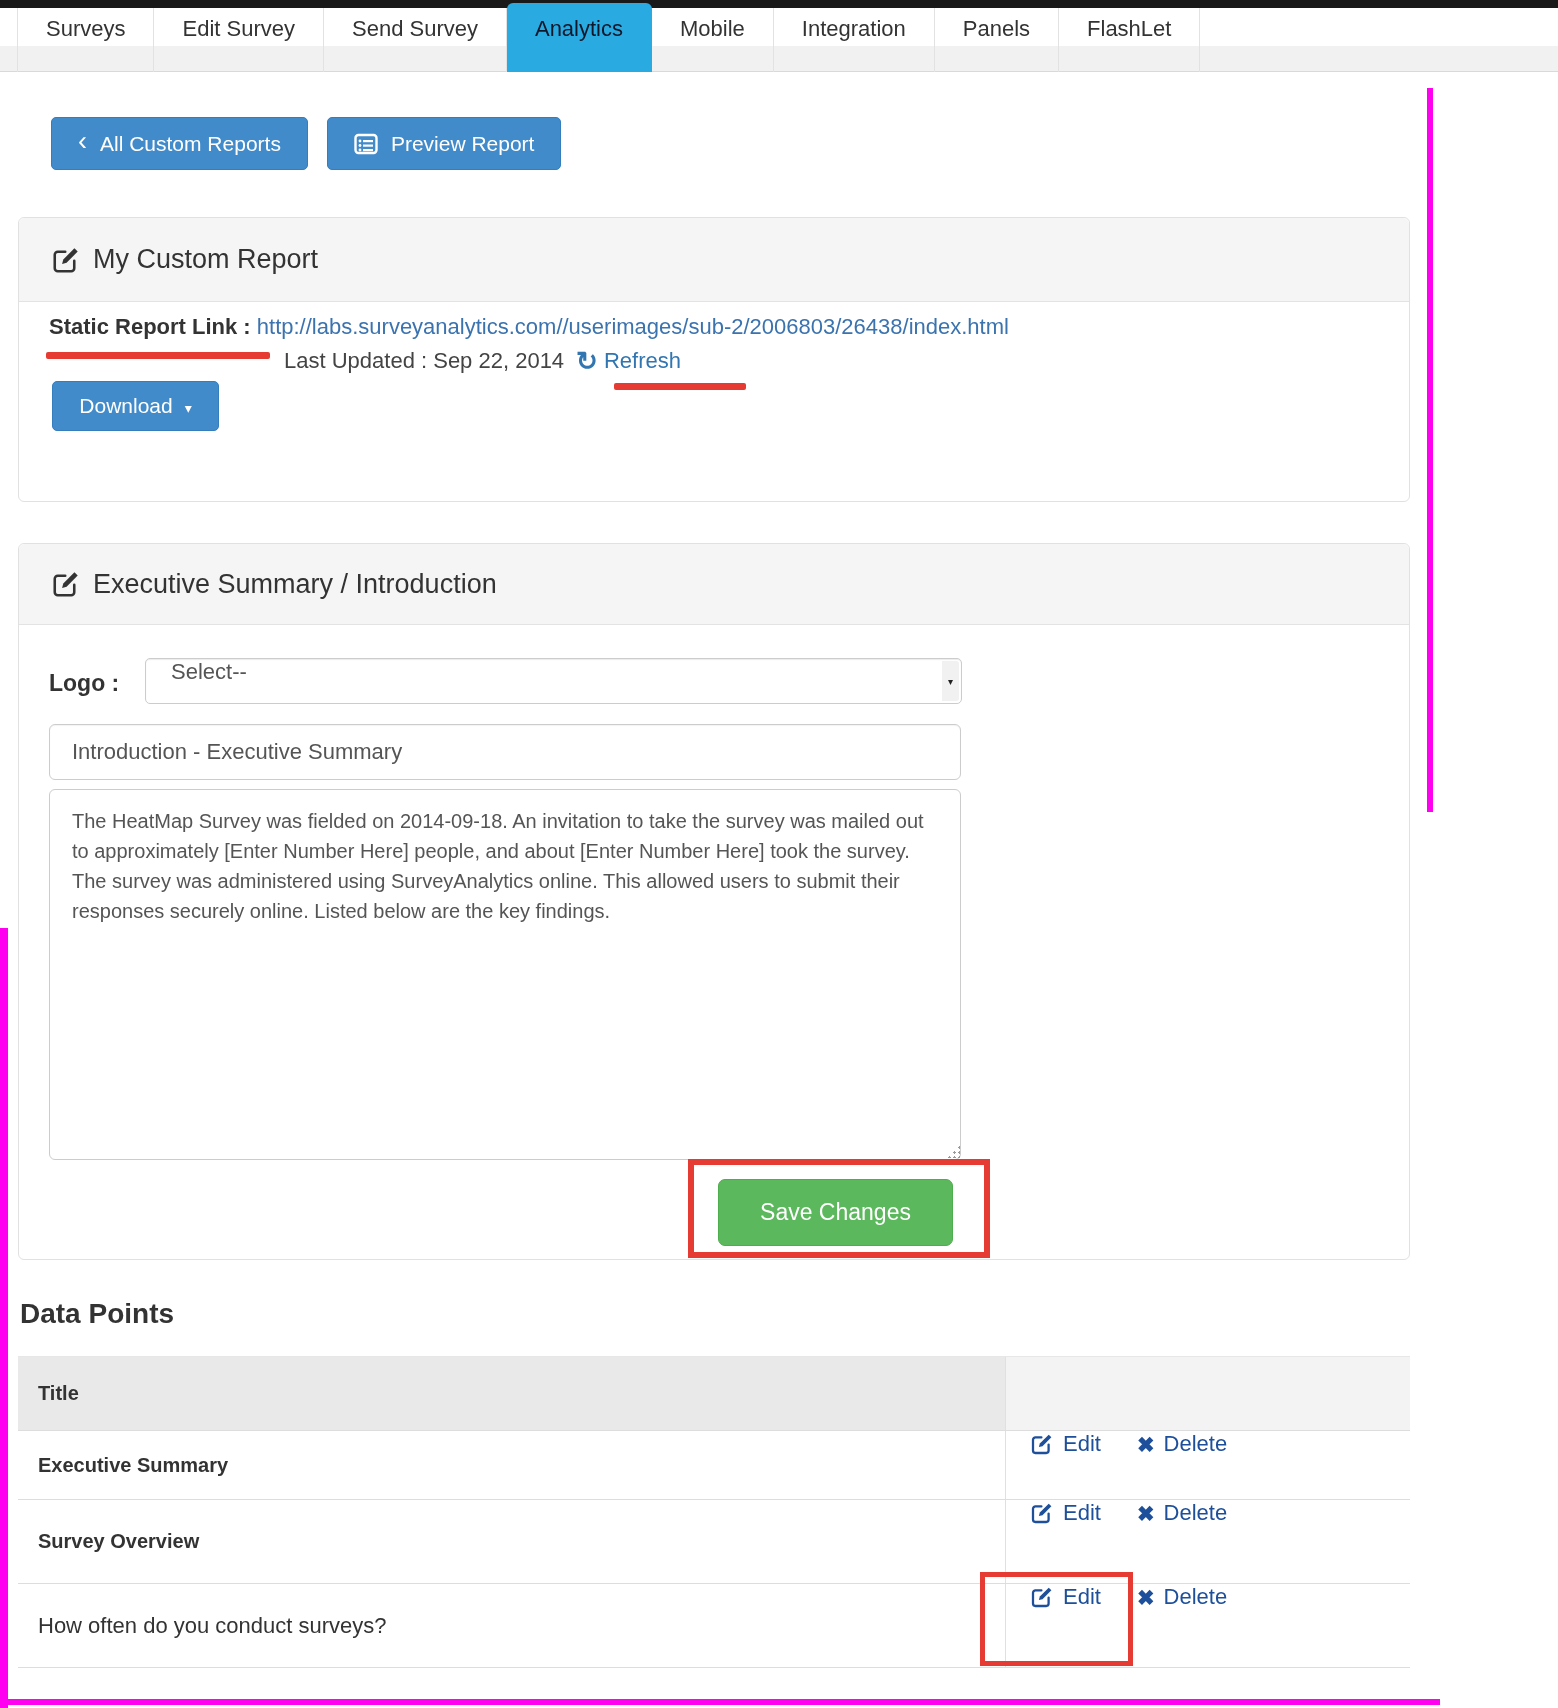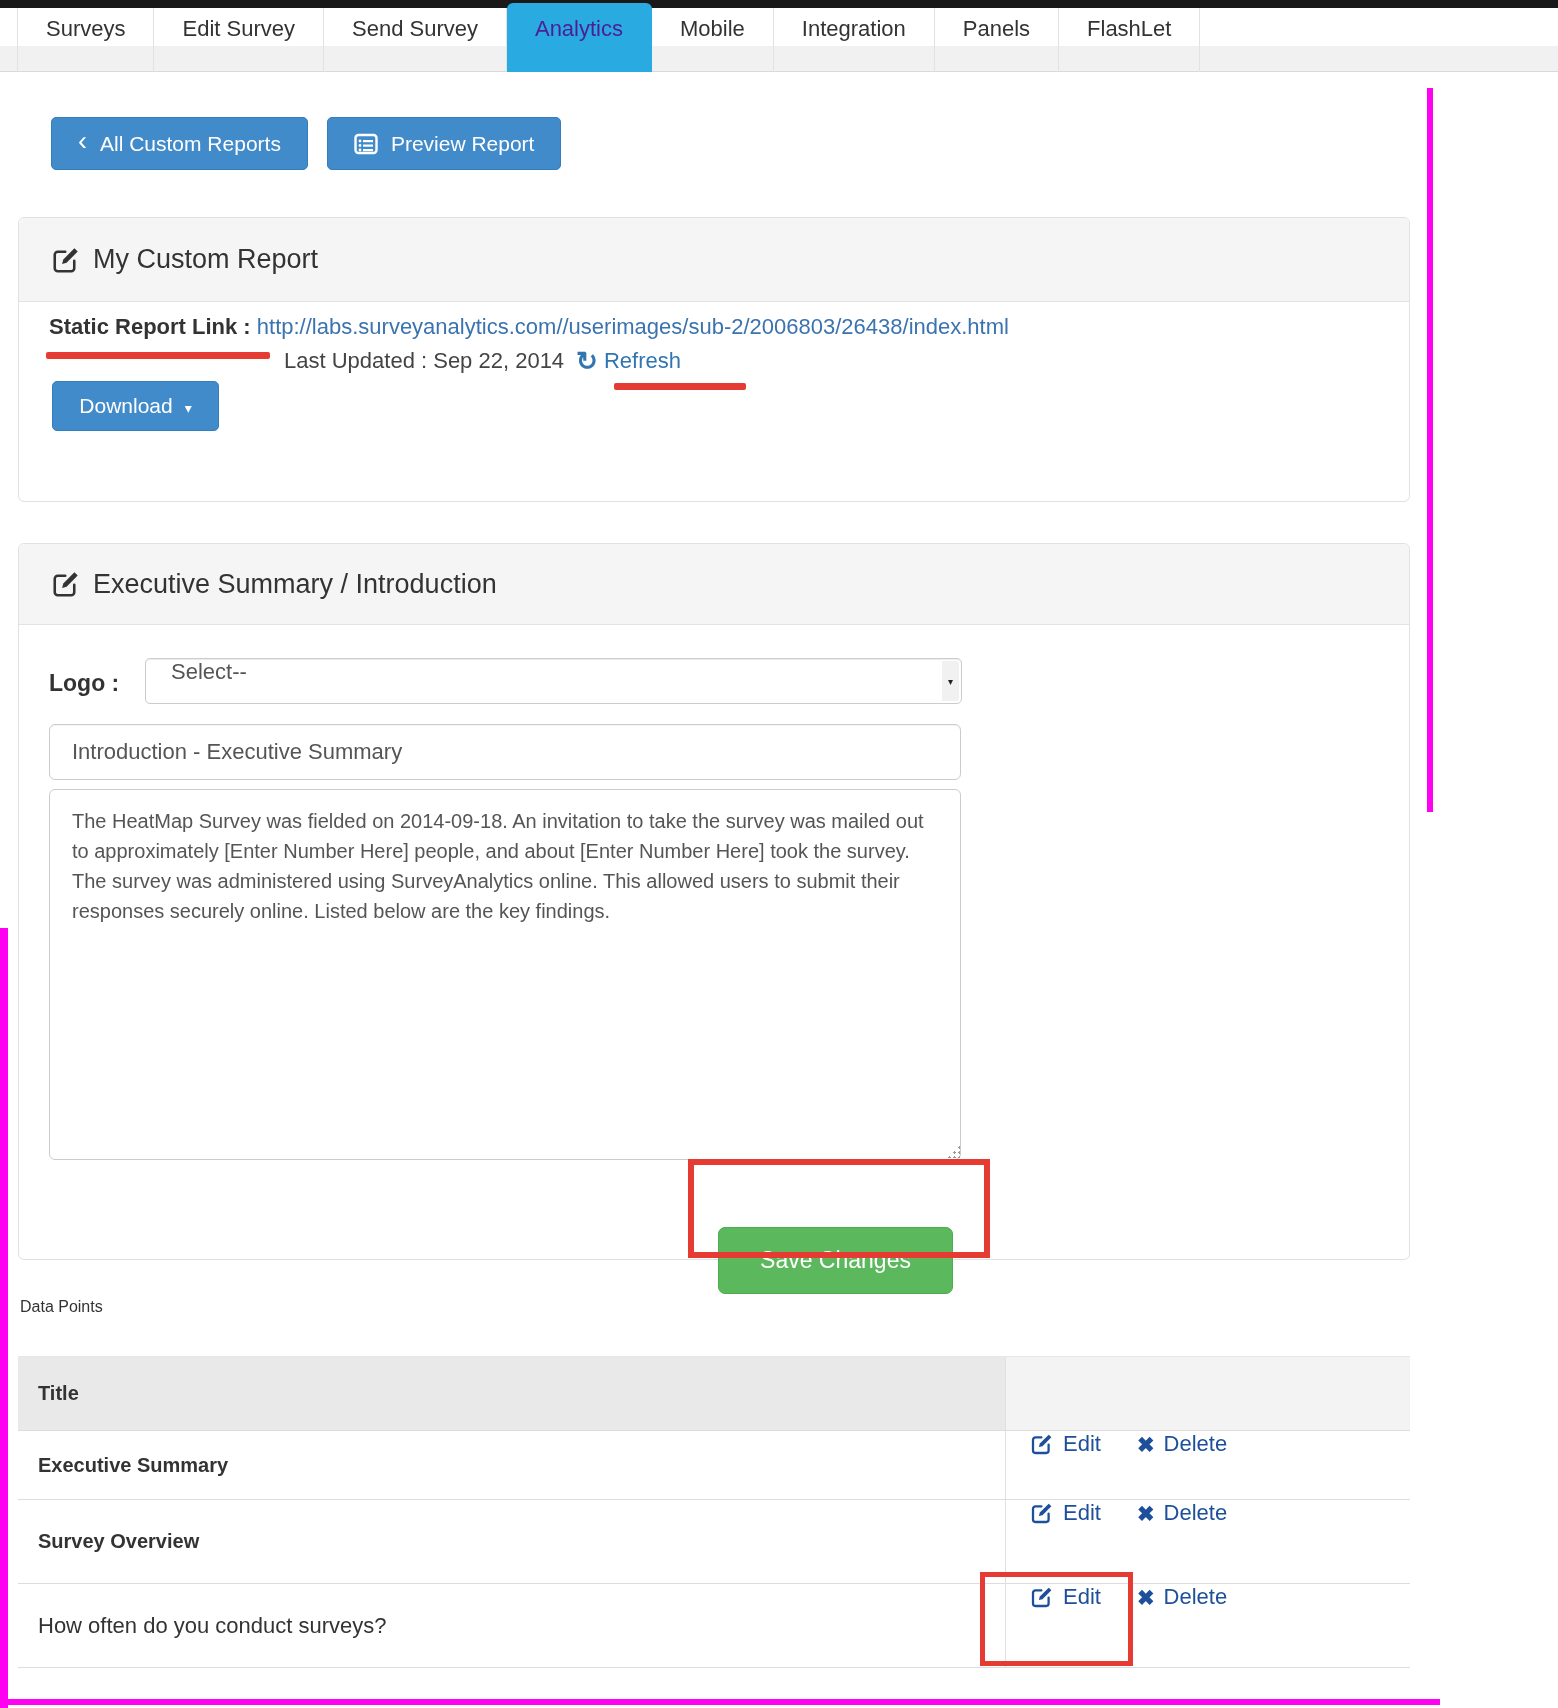--- a/index.html
+++ b/index.html
@@ -22,21 +22,21 @@
     border-bottom: 1px solid #d9d9d9;
   }
   .tabs { display:flex; margin-left:17px; height:64px; }
   .tab {
     display:flex; align-items:center; justify-content:center;
     padding: 0 28px 22px; font-size:22px; color:#333;
     border-right:1px solid #e2e2e2; cursor:pointer; white-space:nowrap;
   }
   .tab:first-child { border-left:1px solid #e2e2e2; }
   .tab.active {
-    background:#29abe2; color:#4c1d95; margin-top:-5px; padding-bottom:17px;
+    background:#29abe2; color:#0f172a; margin-top:-5px; padding-bottom:17px;
     border-radius:6px 6px 0 0; border-right-color:transparent;
   }
 
   
   .toolbar { position:absolute; left:51px; top:117px; display:flex; gap:19px; }
   .btn {
     display:inline-flex; align-items:center; gap:13px;
     background:#428bca; border:1px solid #357ebd; color:#fff;
     font-size:21px; padding:0 26px; height:53px; border-radius:5px; cursor:pointer;
     font-family:"Liberation Sans",sans-serif;
@@ -105,25 +105,25 @@
   .grip {
     position:absolute; left:928px; top:601px; width:13px; height:13px;
     background-image: radial-gradient(#9a9a9a 1.3px, transparent 1.4px);
     background-size:5px 5px;
     clip-path: polygon(100% 0, 0 100%, 100% 100%);
     cursor: nwse-resize;
   }
   .save-btn {
     position:absolute; left:699px; top:635px; width:235px; height:67px;
     background:#5cb85c; border:1px solid #4cae4c; border-radius:7px;
-    color:#fff; font-size:23px; cursor:pointer; font-family:"Liberation Sans",sans-serif;margin-top:48px;
-  }
-
-  
-  .dp-heading { position:absolute; left:20px; top:1298px; font-size:16px; font-weight:normal; color:#333;text-align:center; }
+    color:#fff; font-size:23px; cursor:pointer; font-family:"Liberation Sans",sans-serif;
+  }
+
+  
+  .dp-heading { position:absolute; left:20px; top:1298px; font-size:28px; font-weight:bold; color:#333;text-align:center; }
   .dp-table { position:absolute; left:18px; top:1356px; width:1392px; border-top:1px solid #e7e7e7; }
   .dp-row { display:flex; border-bottom:1px solid #ddd; align-items:stretch; }
   .dp-header { height:74px; }
   .dp-header .cell-title { background:#e9e9e9; font-size:20px; font-weight:bold; }
   .dp-header .cell-actions { background:#f3f3f3; }
   .cell-title {
     width:988px; border-right:1px solid #e0e0e0;
     display:flex; align-items:center; padding-left:20px;
   }
   .cell-actions { flex:1; display:flex; align-items:flex-start; gap:36px; padding-left:24px; }

